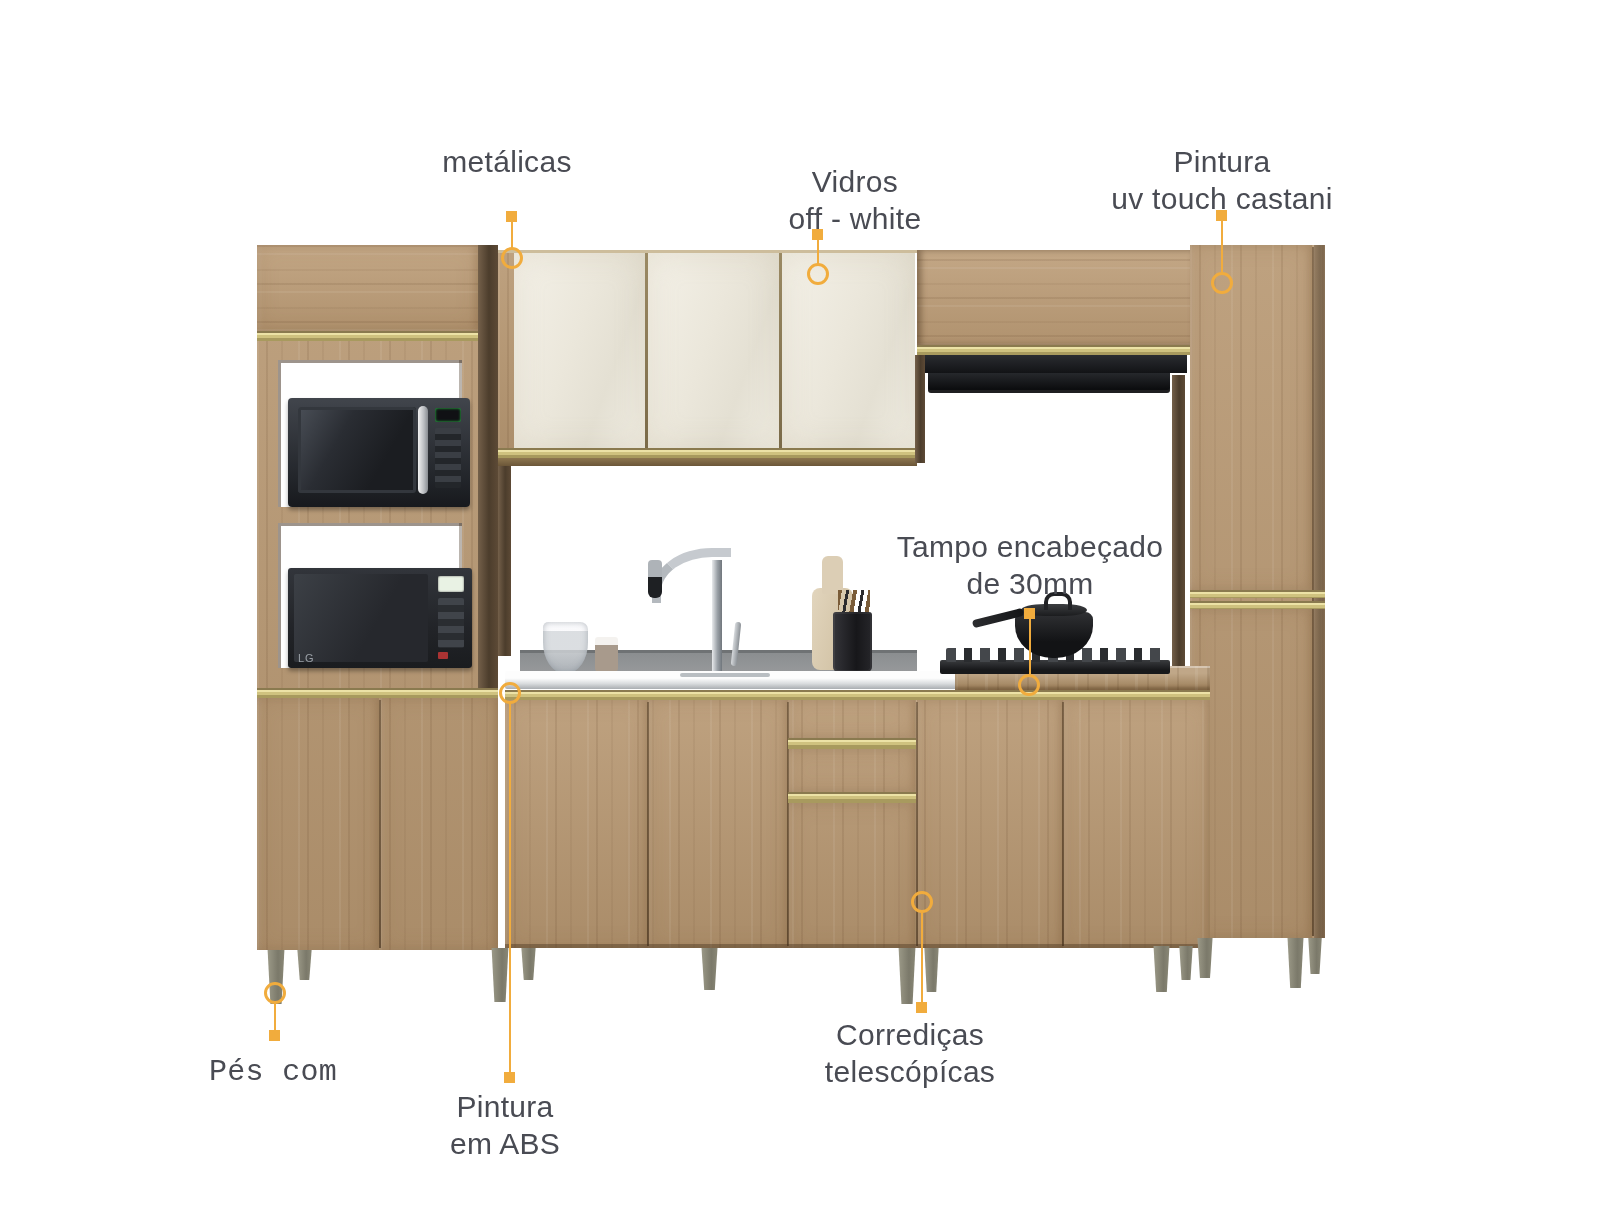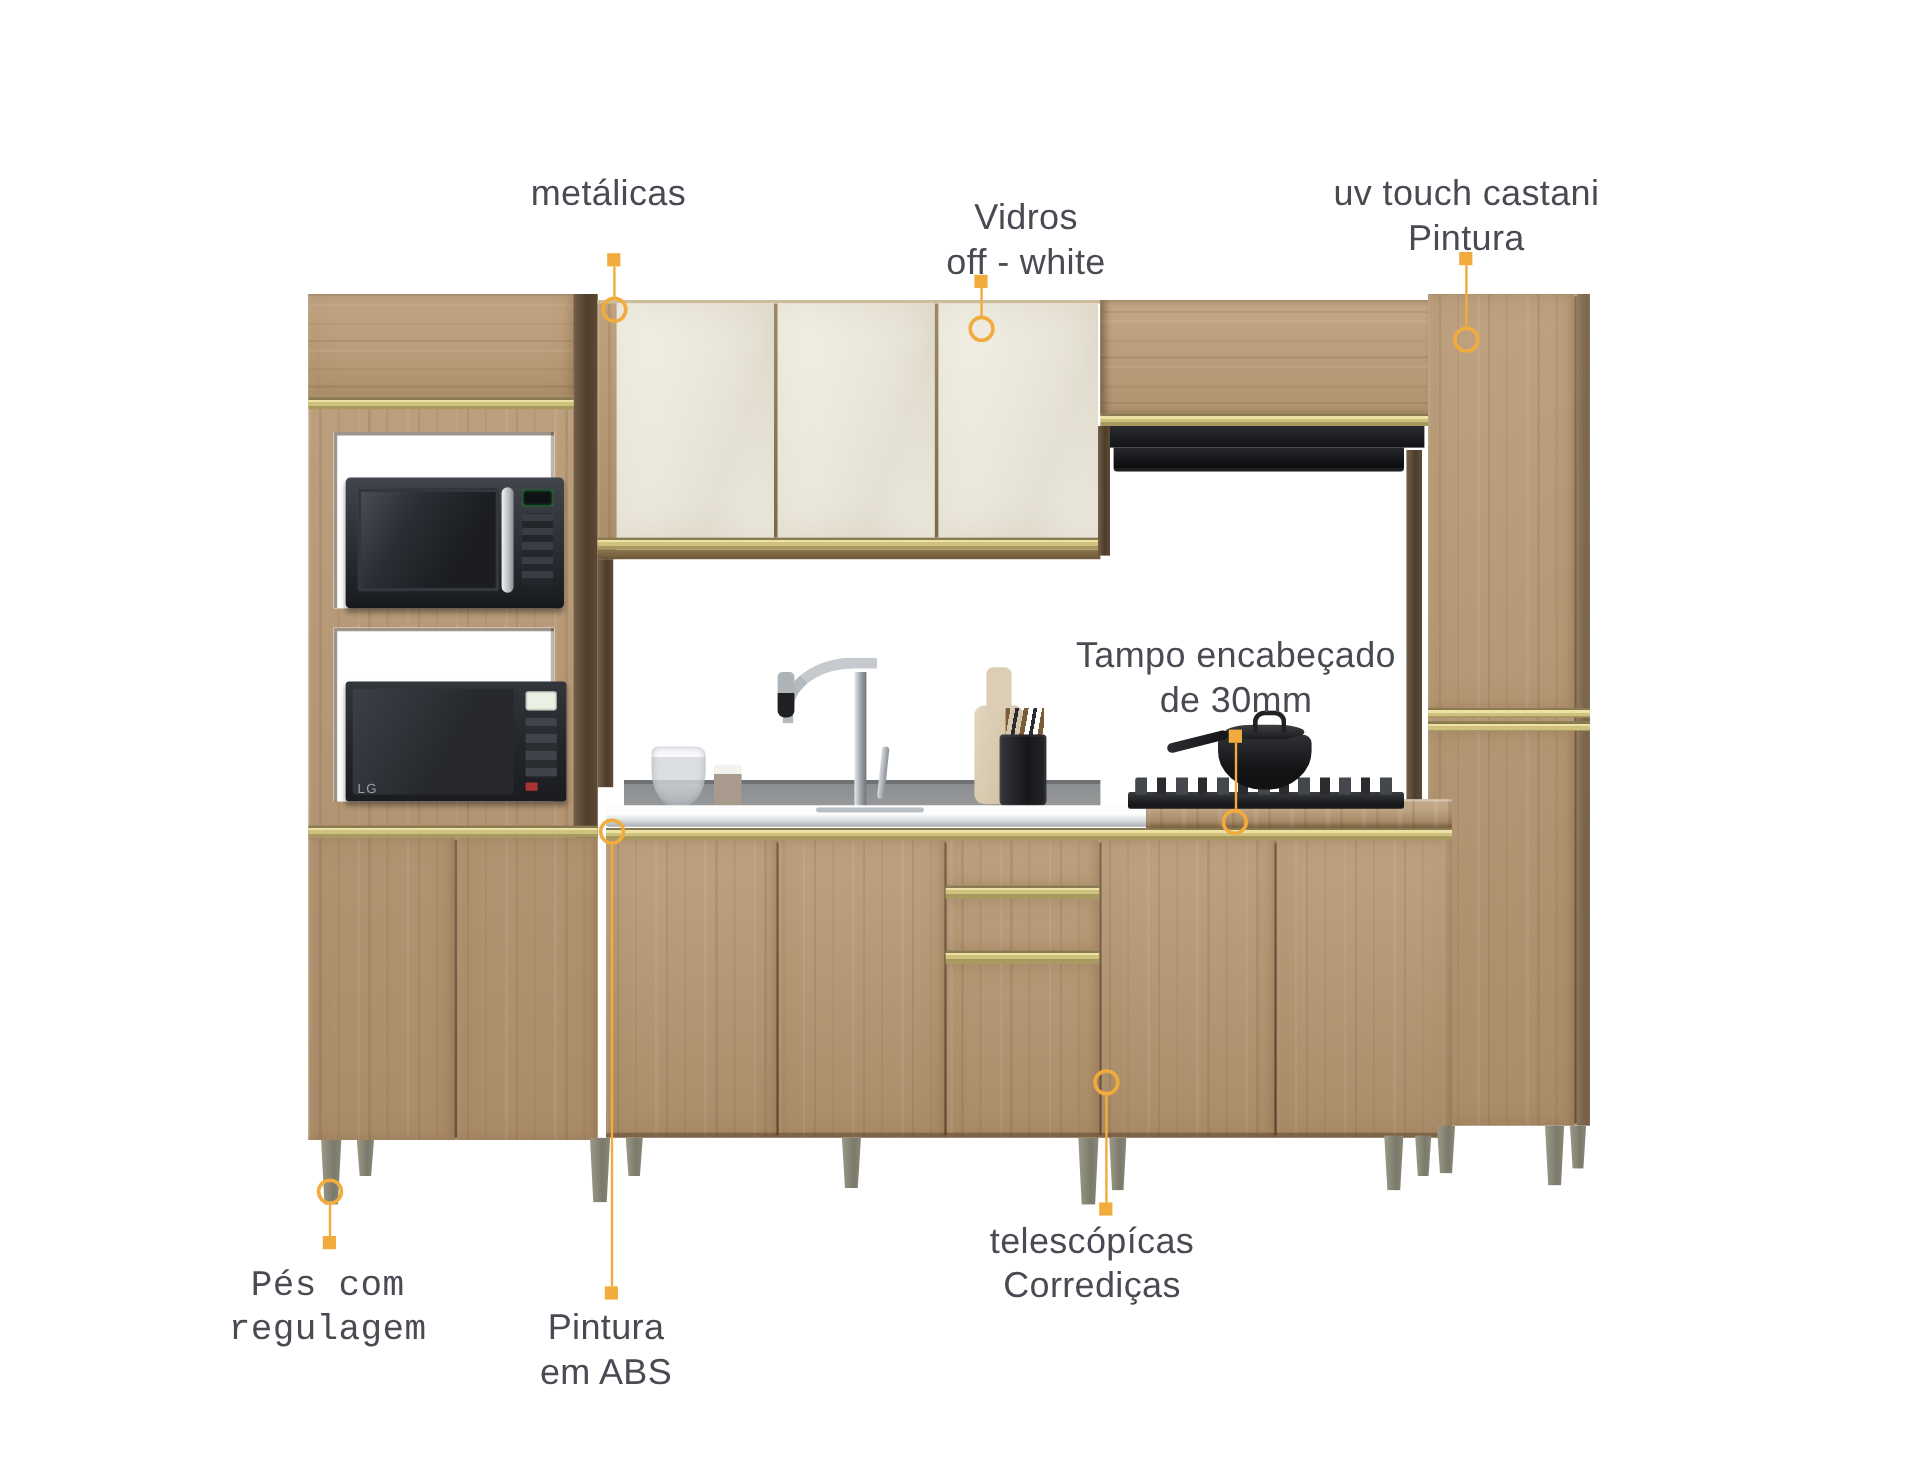--- a/index.html
+++ b/index.html
@@ -168,22 +168,22 @@
       <div>Vidros</div>
       <div>off - white</div>
     </div>
     <div class="abs c-square" style="left:812px;top:229px;"></div>
     <div class="abs c-line" style="left:817px;top:240px;height:24px;"></div>
     <div class="abs c-circle" style="left:807px;top:263px;"></div>
   </div>
 
   <div>
     <div class="abs c-label" style="left:1072px;top:143px;width:300px;">
+      <div>Pintura</div>
       <div>uv touch castani</div>
-      <div>Pintura</div>
     </div>
     <div class="abs c-square" style="left:1216px;top:210px;"></div>
     <div class="abs c-line" style="left:1221px;top:221px;height:51px;"></div>
     <div class="abs c-circle" style="left:1211px;top:272px;"></div>
   </div>
 
   <div>
     <div class="abs c-label" style="left:880px;top:528px;width:300px;">
       <div>Tampo encabeçado</div>
       <div>de 30mm</div>
@@ -192,37 +192,36 @@
     <div class="abs c-line" style="left:1029px;top:619px;height:55px;"></div>
     <div class="abs c-circle" style="left:1018px;top:674px;"></div>
   </div>
 
   <div>
     <div class="abs c-circle" style="left:264px;top:982px;"></div>
     <div class="abs c-line" style="left:274px;top:1004px;height:26px;"></div>
     <div class="abs c-square" style="left:269px;top:1030px;"></div>
     <div class="abs c-label" style="left:153px;top:1054px;width:240px;font-family:Liberation Mono, monospace;">
       <div>Pés com</div>
-      <div>regulagem</div>
     </div>
   </div>
 
   <div>
     <div class="abs c-circle" style="left:499px;top:682px;"></div>
     <div class="abs c-line" style="left:509px;top:704px;height:368px;"></div>
     <div class="abs c-square" style="left:504px;top:1072px;"></div>
     <div class="abs c-label" style="left:385px;top:1088px;width:240px;">
       <div>Pintura</div>
       <div>em ABS</div>
     </div>
   </div>
 
   <div>
     <div class="abs c-circle" style="left:911px;top:891px;"></div>
     <div class="abs c-line" style="left:921px;top:913px;height:89px;"></div>
     <div class="abs c-square" style="left:916px;top:1002px;"></div>
     <div class="abs c-label" style="left:780px;top:1016px;width:260px;">
+      <div>Corrediças</div>
       <div>telescópícas</div>
-      <div>Corrediças</div>
     </div>
   </div>
 
 </div>
 
 </body></html>

